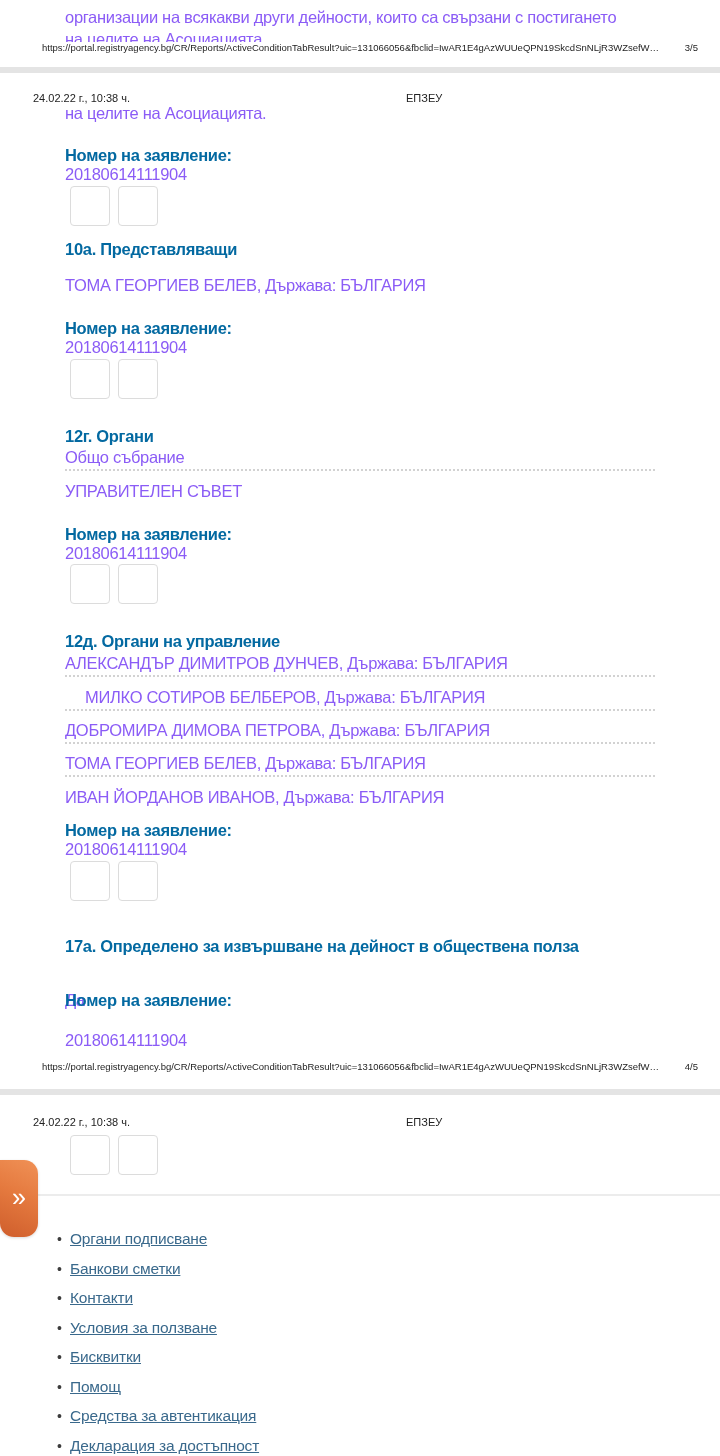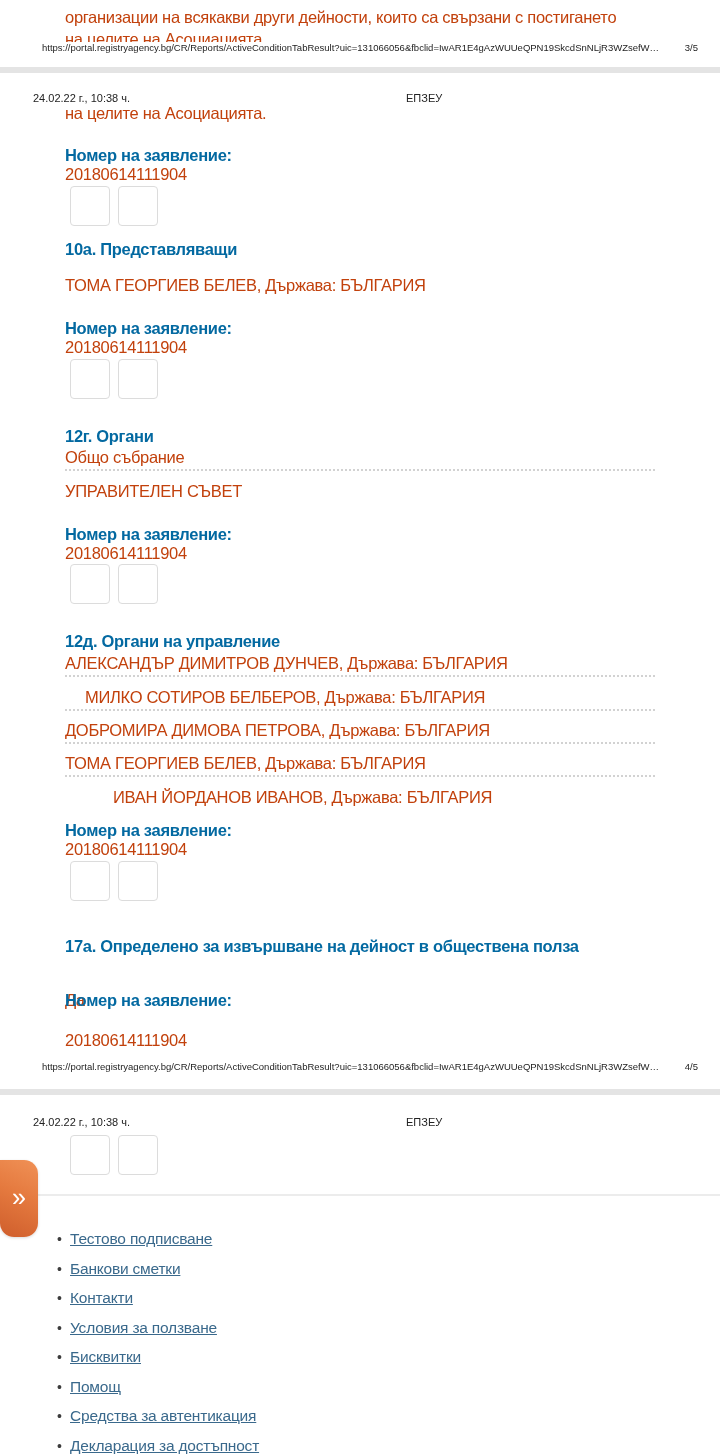--- a/index.html
+++ b/index.html
@@ -3,21 +3,21 @@
 <meta charset="utf-8">
 <style>
   html,body{margin:0;padding:0;}
   body{
     width:720px;height:1456px;position:relative;overflow:hidden;
     background:#ffffff;
     font-family:"Liberation Sans","DejaVu Sans",sans-serif;
     color:#4a4a4a;
   }
   .abs{position:absolute;}
-  .t{font-size:16.5px;line-height:22px;letter-spacing:-0.3px;color:#c2410c;white-space:nowrap;}
+  .t{font-size:16.5px;line-height:22px;letter-spacing:-0.3px;color:#8b5cf6;white-space:nowrap;}
   .b{font-weight:bold;color:#0369a1;}
   .m{font-size:9.5px;line-height:12px;color:#1d1d1d;}
   .hdr{font-size:11px;line-height:13px;color:#222222;}
   .frow{left:42px;width:656px;display:flex;justify-content:space-between;align-items:center;}
   .clip{overflow:hidden;}
   .band{left:0;width:720px;height:6px;background:#e4e4e4;}
   .boxes{left:70px;display:flex;gap:8px;}
   .box{width:38px;height:38px;background:#ffffff;border:1px solid #dcdcdc;border-radius:4px;}
   .dotted{left:65px;width:590px;height:0;border-top:2px dotted #d2d2d2;}
   .rule{left:36px;width:684px;height:2px;background:#ececec;}
@@ -83,21 +83,21 @@
 
 <div class="abs t b" style="top:630px;left:65px;">12д. Органи на управление</div>
 <div class="abs t" style="top:652px;left:65px;">АЛЕКСАНДЪР ДИМИТРОВ ДУНЧЕВ, Държава: БЪЛГАРИЯ</div>
 <div class="abs dotted" style="top:675px;"></div>
 <div class="abs t" style="top:686px;left:65px;margin-left:20px;">МИЛКО СОТИРОВ БЕЛБЕРОВ, Държава: БЪЛГАРИЯ</div>
 <div class="abs dotted" style="top:709px;"></div>
 <div class="abs t" style="top:719px;left:65px;">ДОБРОМИРА ДИМОВА ПЕТРОВА, Държава: БЪЛГАРИЯ</div>
 <div class="abs dotted" style="top:742px;"></div>
 <div class="abs t" style="top:752px;left:65px;">ТОМА ГЕОРГИЕВ БЕЛЕВ, Държава: БЪЛГАРИЯ</div>
 <div class="abs dotted" style="top:775px;"></div>
-<div class="abs t" style="top:786px;left:65px;margin-left:48px;">ИВАН ЙОРДАНОВ ИВАНОВ, Държава: БЪЛГАРИЯ</div>
+<div class="abs t" style="top:786px;left:65px;">ИВАН ЙОРДАНОВ ИВАНОВ, Държава: БЪЛГАРИЯ</div>
 
 <div class="abs t b" style="top:819px;left:65px;">Номер на заявление:</div>
 <div class="abs t" style="top:838px;left:65px;">20180614111904</div>
 <div class="abs boxes" style="top:861px;">
   <div class="box"></div>
   <div class="box"></div>
 </div>
 
 <div class="abs t b" style="top:935px;left:65px;">17а. Определено за извършване на дейност в обществена полза</div>
 <div class="abs t" style="top:957px;left:65px;margin-top:32px;">Да</div>
@@ -122,21 +122,21 @@
 
 <div class="abs rule" style="top:1194px;"></div>
 
 <div class="abs tab" style="top:1160px;">
   <span class="chev">»</span>
 </div>
 
 <div class="abs links" style="top:1230px;">
   <div class="link-row">
     <span class="bullet">•</span>
-    <a class="link">Тестово подписване</a>
+    <a class="link">Органи подписване</a>
   </div>
   <div class="link-row">
     <span class="bullet">•</span>
     <a class="link">Банкови сметки</a>
   </div>
   <div class="link-row">
     <span class="bullet">•</span>
     <a class="link">Контакти</a>
   </div>
   <div class="link-row">

